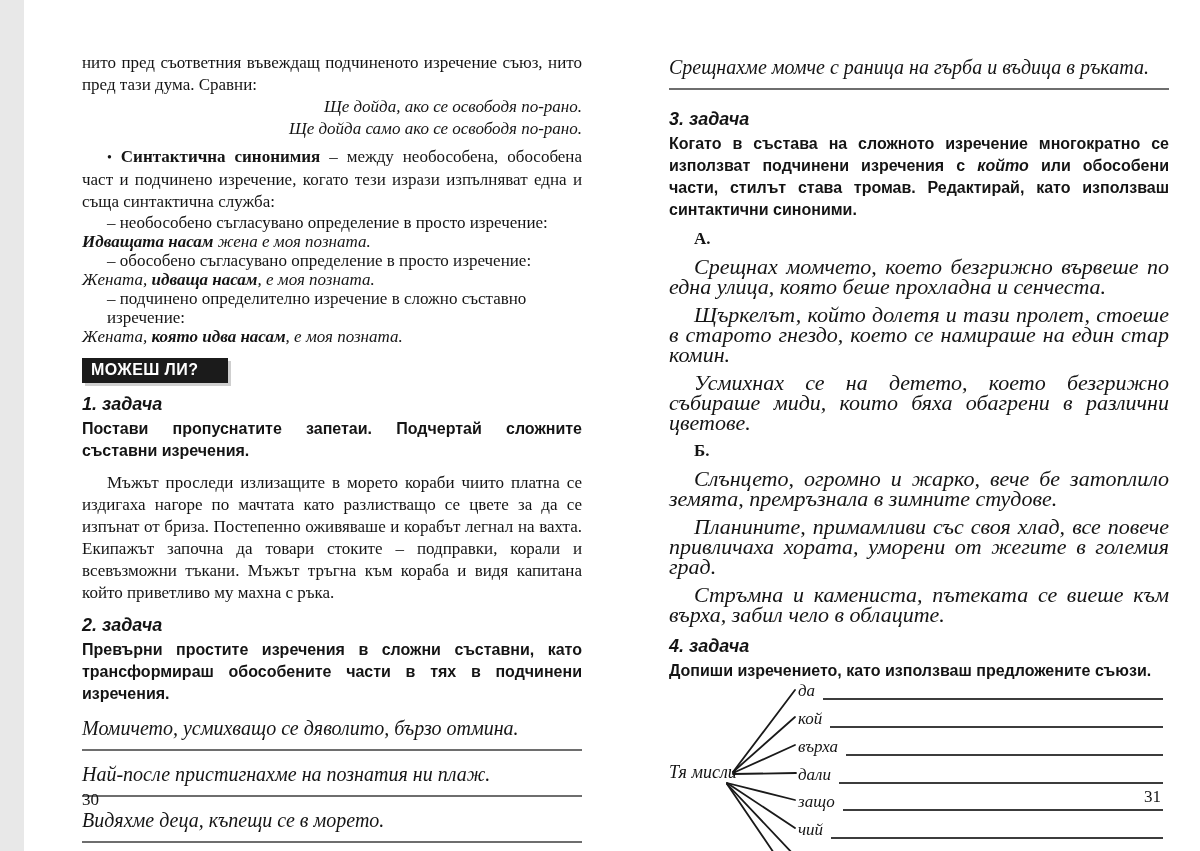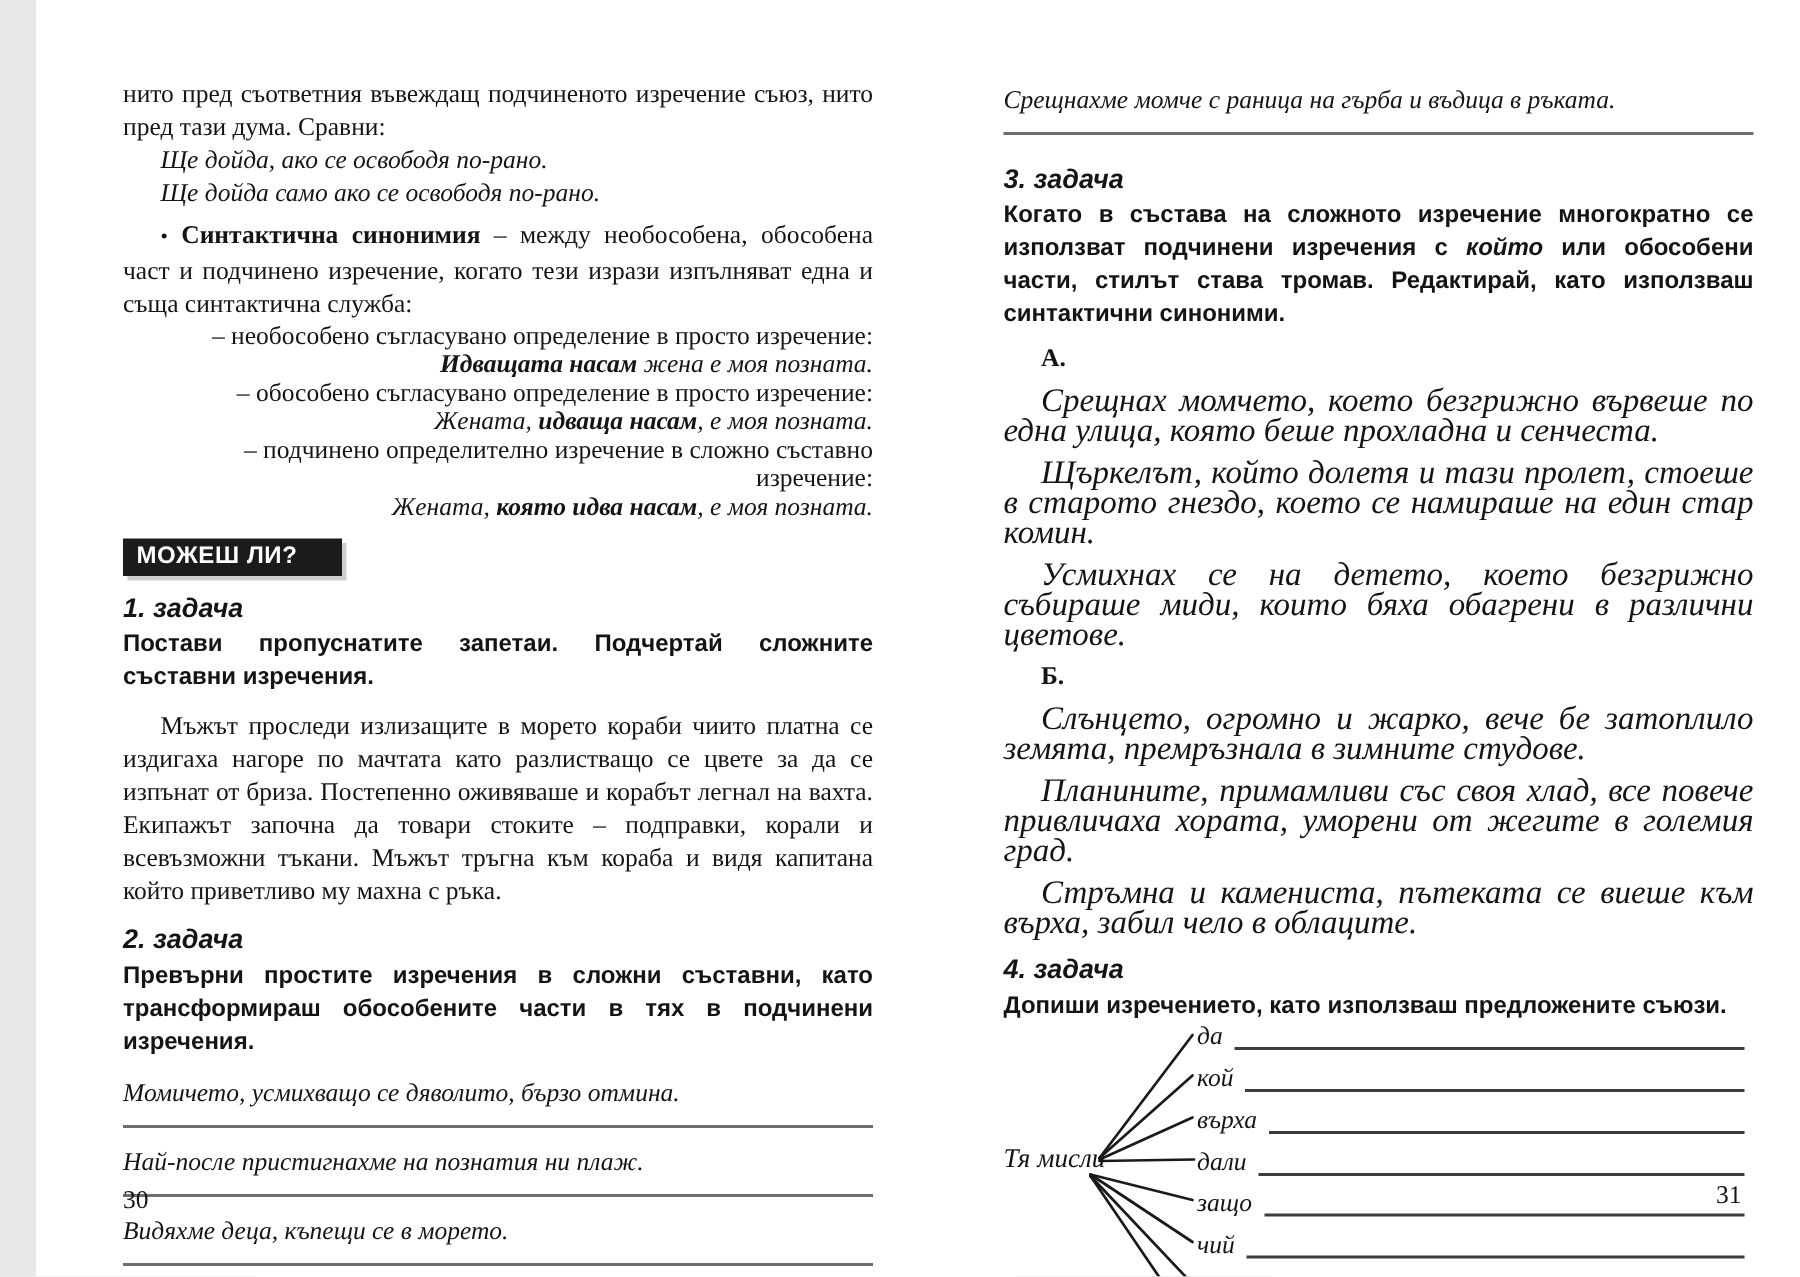--- a/index.html
+++ b/index.html
@@ -8,44 +8,44 @@
     font-family:"Liberation Serif",serif;color:#141414;overflow:hidden;margin-left:24px;
   }
   .page{position:absolute;top:52px;width:500px;}
   .page-left{left:58px;}
   .page-right{left:645px;top:50px;}
 
   .serif{font-size:17px;line-height:22px;margin:0;}
   .just{text-align:justify;}
   .ital{font-style:italic;}
   .bi{font-weight:bold;font-style:italic;}
-  .indent1{margin-left:25px;}
+  .indent1{margin-left:25px;text-align:right;}
   .bullet-para{margin:6px 0 0;text-indent:25px;}
   .bullet-dot{font-size:14px;}
-  .def-line{line-height:19px;text-align:right;}
+  .def-line{line-height:19px;}
   .def-label{margin-left:25px;}
 
   .banner{
     display:inline-block;background:#1b1b1b;color:#ffffff;
     font-family:"Liberation Sans",sans-serif;font-weight:bold;font-size:16px;
     letter-spacing:.4px;padding:3px 30px 4px 9px;margin-top:12px;
     box-shadow:3px 3px 0 #cfcfcf;
     text-align:right;
   }
 
   .task-title{
     font-family:"Liberation Sans",sans-serif;font-weight:bold;font-style:italic;
     font-size:18px;line-height:22px;margin:10px 0 3px;
   }
   .task-desc{
     font-family:"Liberation Sans",sans-serif;font-weight:bold;
     font-size:16px;line-height:22px;margin:0;text-align:justify;
   }
   .para-indent{text-indent:25px;margin-top:10px;}
-  .sentence{font-size:17px;line-height:22px;font-style:italic;margin:12px 0 0;}
+  .sentence{font-size:20px;line-height:22px;font-style:italic;margin:12px 0 0;}
   .rule{height:0;border:0;border-bottom:2px solid #6e6e6e;margin:10px 0 0;}
 
   .section-label{font-weight:bold;font-size:17px;line-height:20px;margin:8px 0 0 25px;}
   .ital-para{font-size:22px;line-height:20px;font-style:italic;text-align:justify;
              text-indent:25px;margin:8px 0 0;}
 
   .diagram{position:relative;height:218px;margin-top:4px;}
   .fan-svg{position:absolute;left:0;top:0;}
   .stem{position:absolute;left:0;top:76px;font-style:italic;font-size:18px;line-height:20px;}
   .diag-row{position:absolute;left:129px;right:6px;height:22px;display:flex;align-items:flex-end;}

